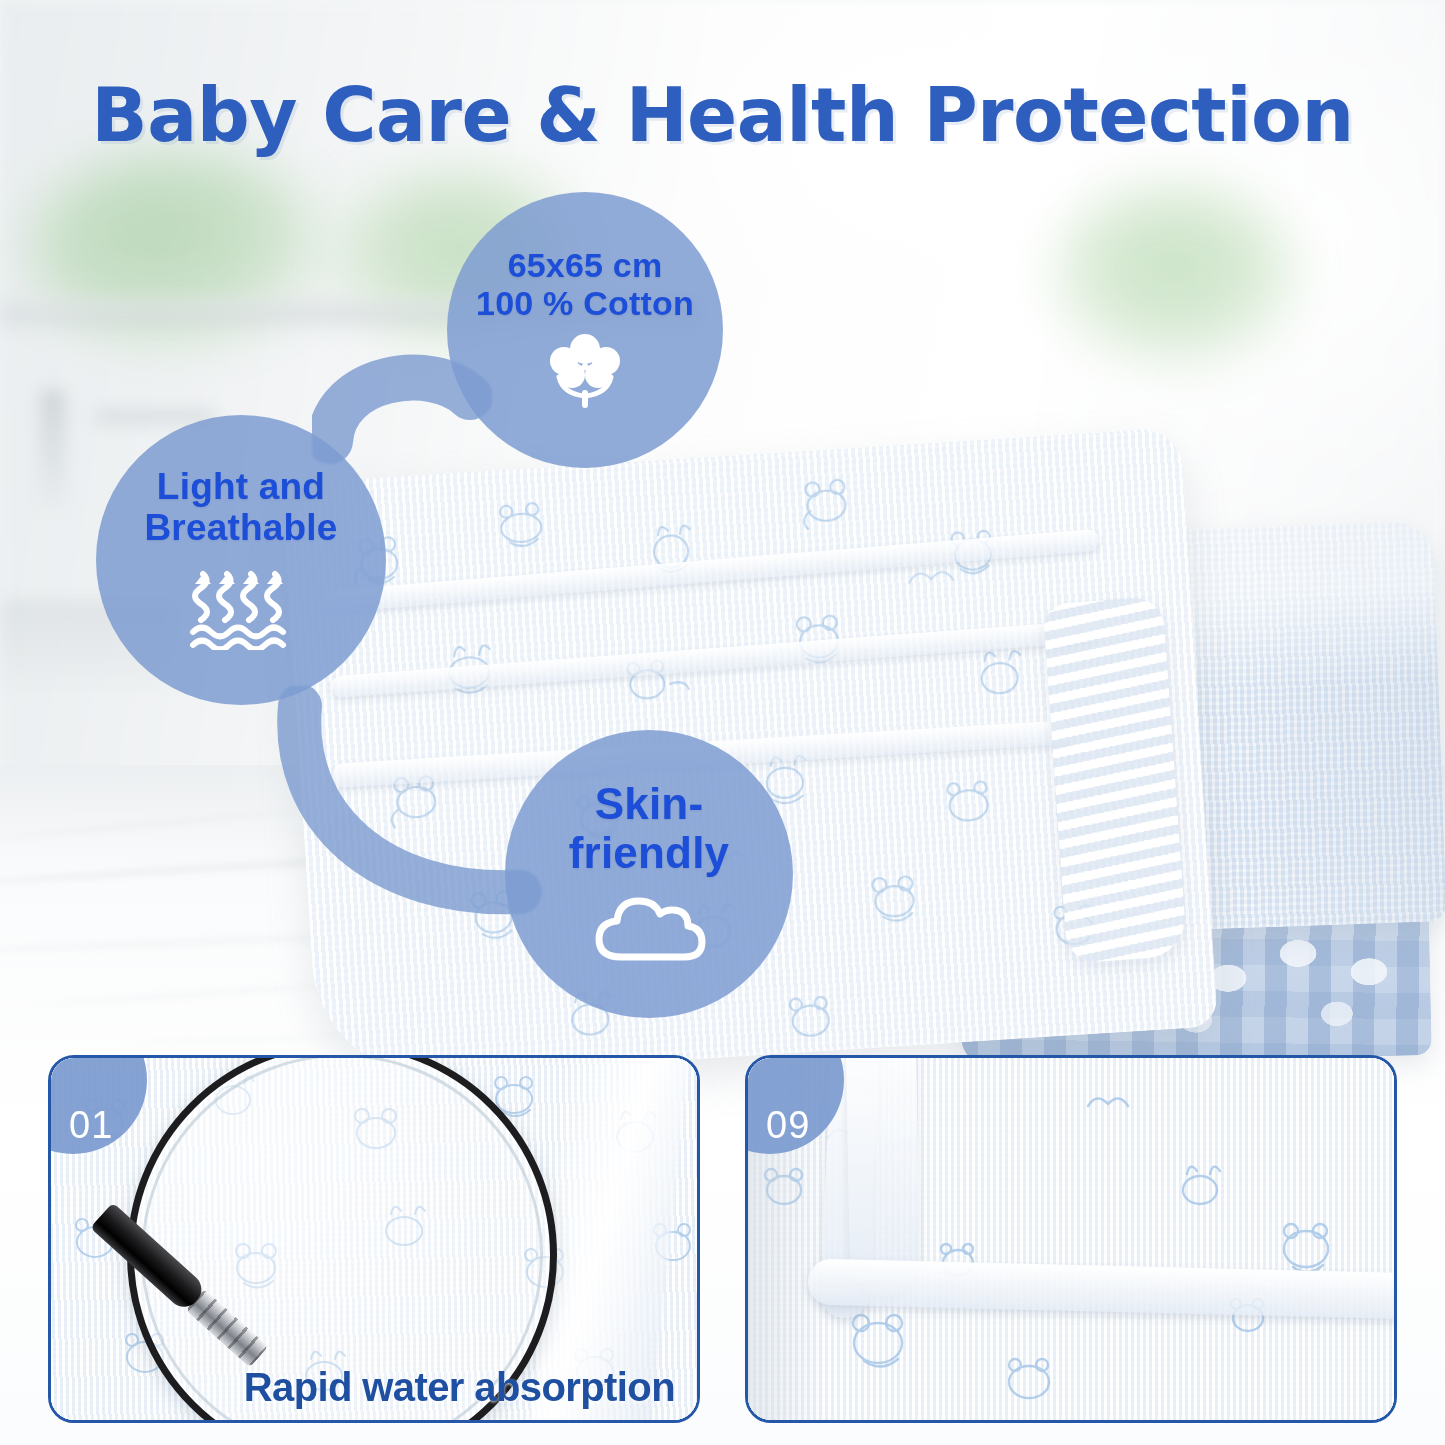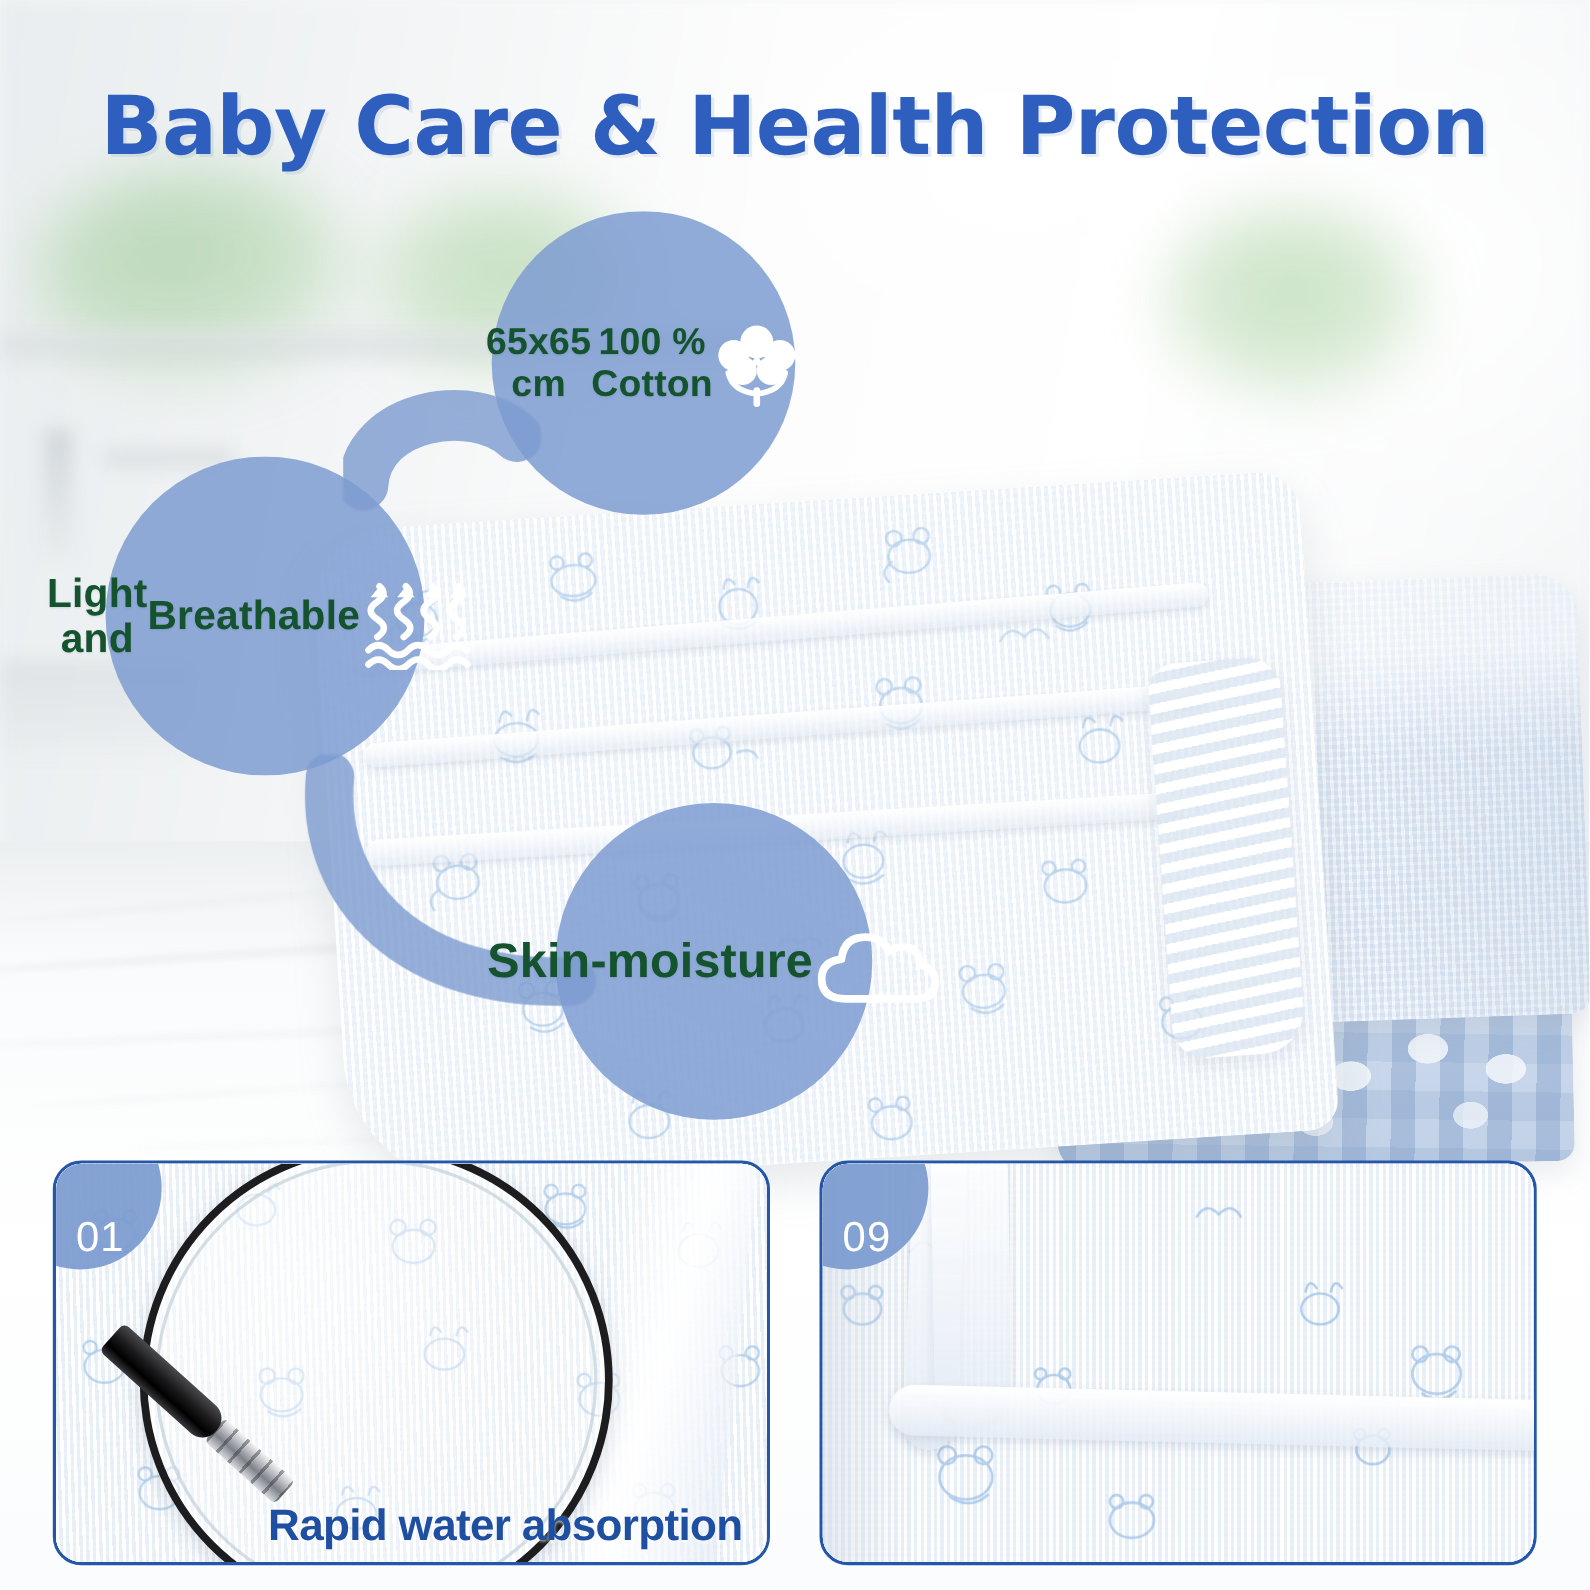--- a/index.html
+++ b/index.html
@@ -171,23 +171,23 @@
 
   
   .print-layer { position: absolute; left: 300px; top: 455px; width: 900px; height: 600px;
     transform: rotate(-3.6deg); overflow: hidden; border-radius: 70px 40px 28px 120px; }
 
   
   .badge {
     position: absolute;
     border-radius: 50%;
     background: rgba(124,155,208,.84);
-    color: #14532d;
+    color: #1d4ed8;
     display: flex;
-    flex-direction: row;
+    flex-direction: column;
     align-items: center;
     justify-content: center;
     text-align: center;
     backdrop-filter: blur(1px);
   }
   .badge .btext {
     font-weight: 700;
     line-height: 1.12;
     letter-spacing: .2px;
     text-shadow: 0 1px 2px rgba(60,85,125,.18);
@@ -539,21 +539,21 @@
         <g fill="none" stroke="#ffffff" stroke-width="6" stroke-linecap="round">
           <path d="M8 74 q9 -9 18 0 q9 9 18 0 q9 -9 18 0 q9 9 18 0 q9 -9 18 0"></path>
           <path d="M8 87 q9 -9 18 0 q9 9 18 0 q9 -9 18 0 q9 9 18 0 q9 -9 18 0"></path>
         </g>
       </svg>
     </span>
   </div>
 
   <div class="badge" id="badge-skin">
     <div class="btext">Skin-</div>
-    <div class="btext">moisture</div>
+    <div class="btext">friendly</div>
     <span class="bicon">
       <svg width="116" height="78" viewBox="0 0 116 78">
         <path d="M30 70 q-22 0 -22 -18 q0 -16 18 -18 q2 -20 22 -20 q16 0 21 13 q5 -4 12 -4 q16 0 16 16
                  q14 2 14 16 q0 15 -18 15 Z" fill="none" stroke="#ffffff" stroke-width="7" stroke-linejoin="round" stroke-linecap="round"></path>
       </svg>
     </span>
   </div>
 
   <div id="title">Baby Care &amp; Health Protection</div>
 

